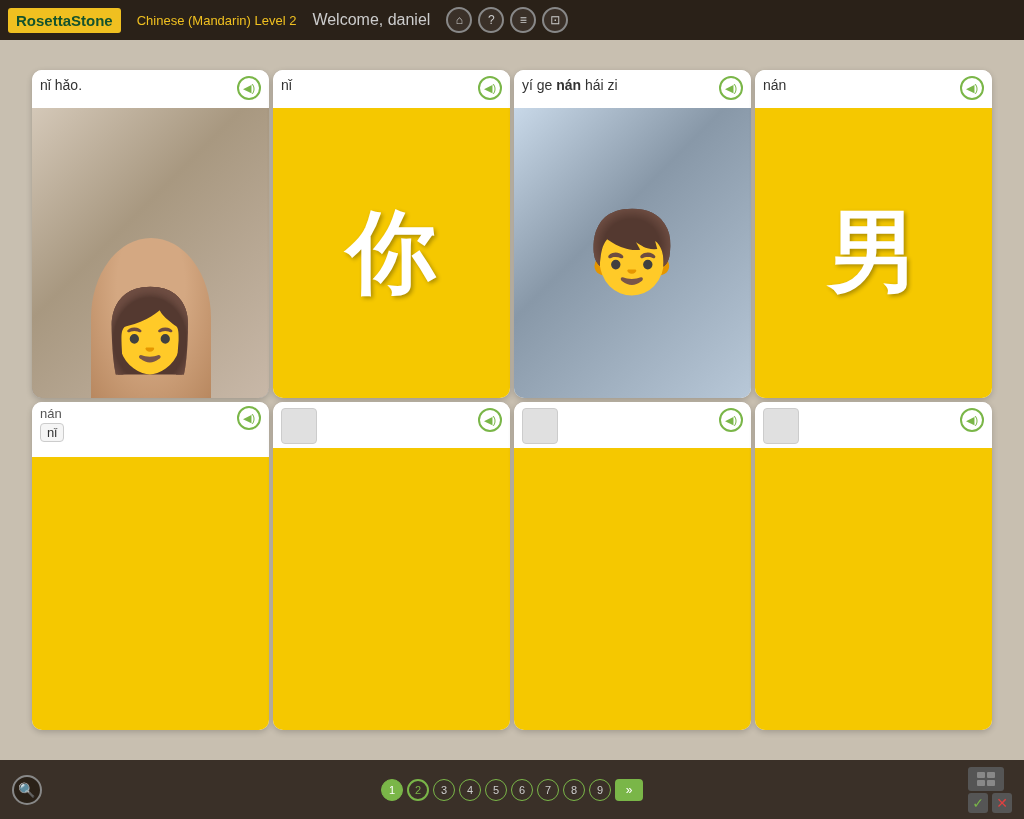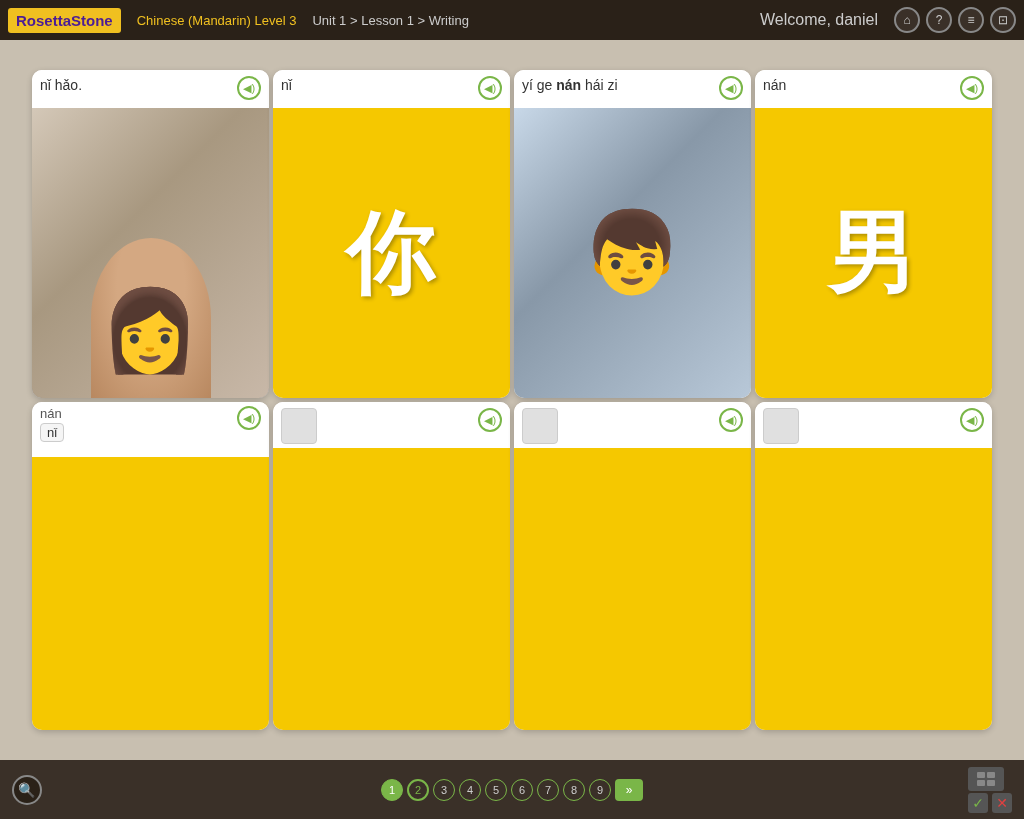--- a/index.html
+++ b/index.html
@@ -9,21 +9,21 @@
     #header {
       display: flex;
       align-items: center;
       background: #2a2118;
       height: 40px;
       padding: 0 8px;
       gap: 16px;
     }
     #logo {
       background: #f0c020;
-      color: #4c1d95;
+      color: #14532d;
       font-weight: bold;
       font-size: 15px;
       padding: 4px 8px;
       border-radius: 3px;
     }
     #course-title {
       color: #f0c020;
       font-size: 13px;
     }
     #breadcrumb {
@@ -313,22 +313,21 @@
     .x-btn {
       color: #e04040;
       font-size: 14px;
     }
   </style>
 </head>
 <body>
 
 <div id="header">
   <div id="logo">RosettaStone</div>
-  <div id="course-title">Chinese (Mandarin) Level 3</div>
-  <div id="breadcrumb">Unit 1 &gt; Lesson 1 &gt; Writing</div>
+  <div id="course-title">Chinese (Mandarin) Level 2</div>
   <div id="welcome">Welcome, daniel</div>
   <div id="header-icons">
     <div class="header-icon-btn">⌂</div>
     <div class="header-icon-btn">?</div>
     <div class="header-icon-btn">≡</div>
     <div class="header-icon-btn">⊡</div>
   </div>
 </div>
 
 <div id="main">

